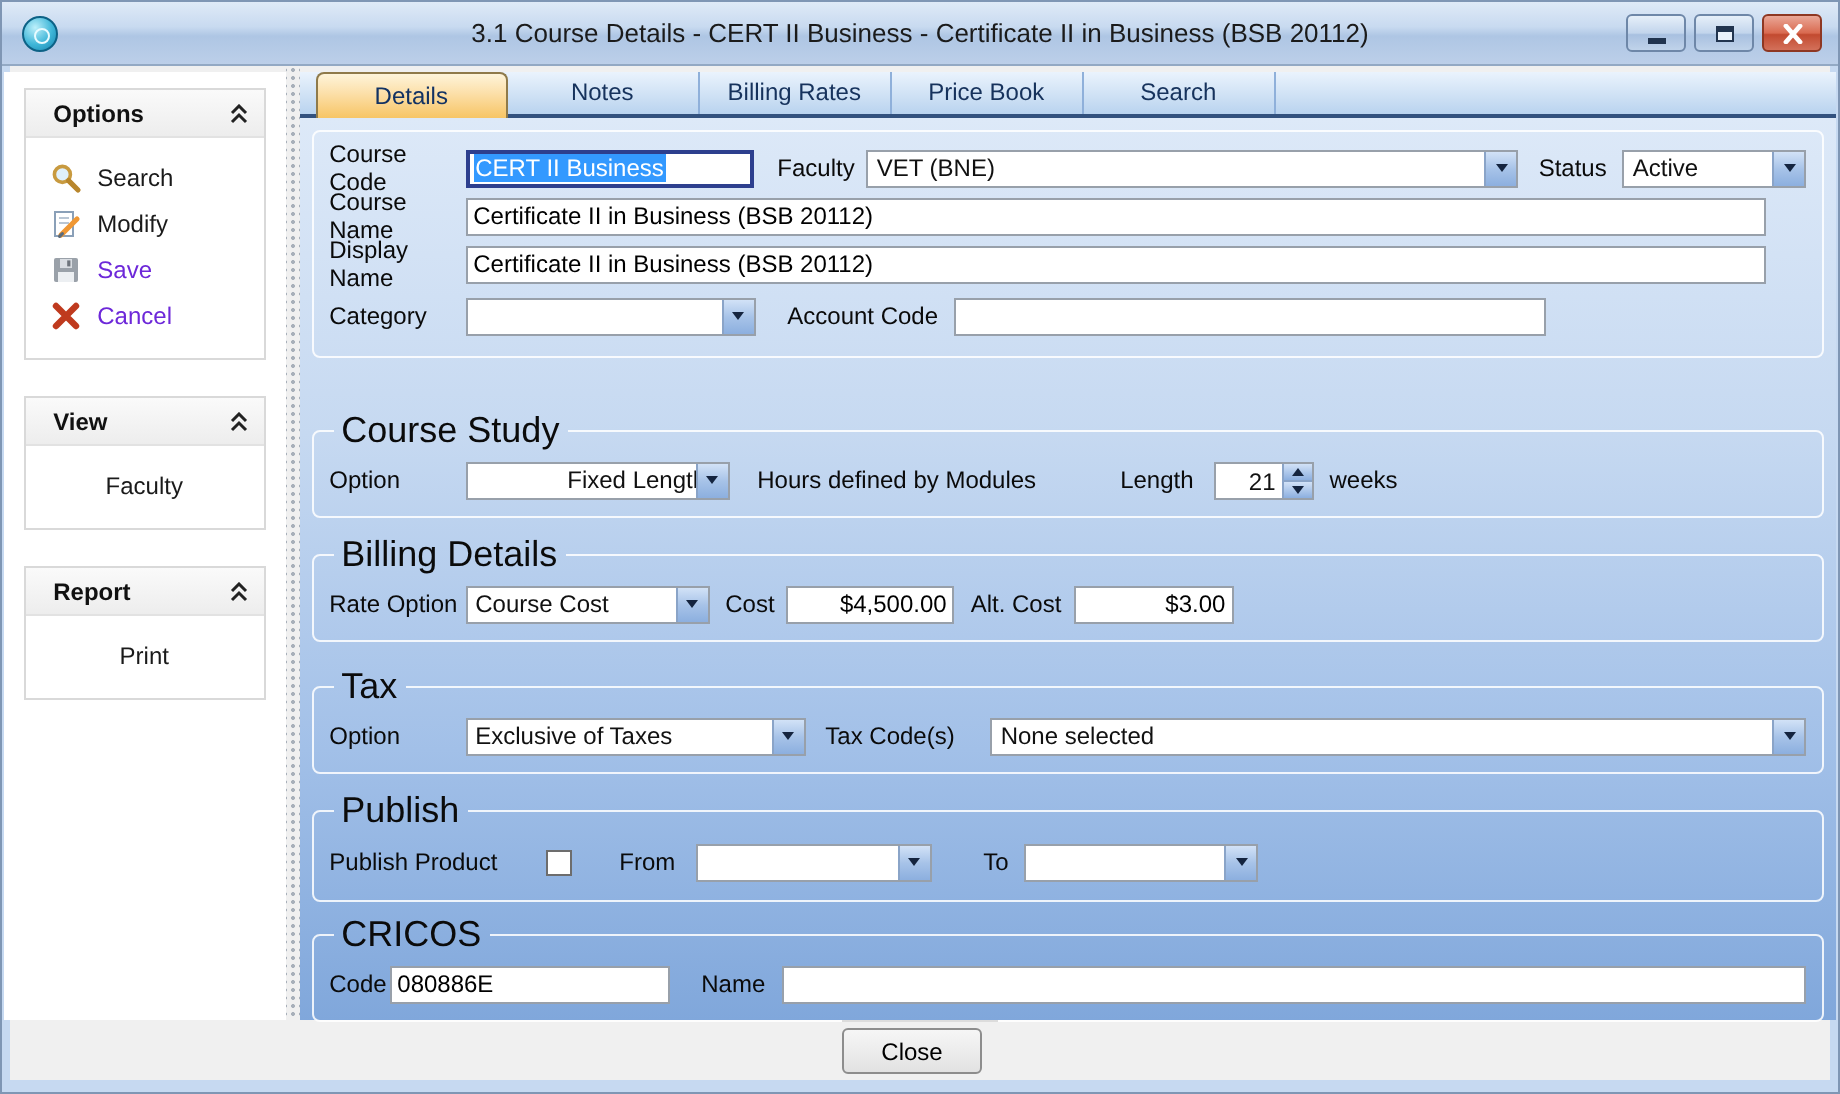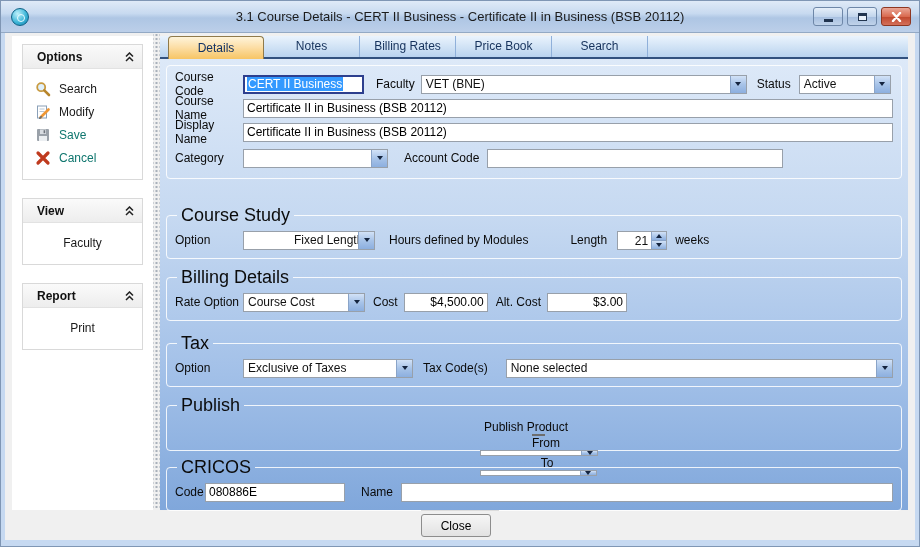--- a/index.html
+++ b/index.html
@@ -34,21 +34,21 @@
   .sidebar { width:141px; flex:0 0 141px; background:#ffffff; margin-top:3px; padding-top:8px; }
   .sgroup { margin:0 10px 18px 10px; border:1px solid #d9d9d9; background:#fff; }
   .sgroup-h { height:24px; background:linear-gradient(180deg,#fafafa,#ededed); border-bottom:1px solid #e2e2e2;
     display:flex; align-items:center; padding:0 8px 0 14px; }
   .sgroup-h b { font-size:12px; }
   .chev { margin-left:auto; display:flex; }
   .sgroup-body { padding:8px 0 10px 0; }
   .sitem { height:23px; display:flex; align-items:center; padding-left:12px; gap:8px; cursor:pointer; }
   .sitem.centered { justify-content:center; padding-left:0; }
   .sitem .txt { font-size:12px; color:#1a1a1a; }
-  .sitem.disabled .txt { color:#0f766e; }
+  .sitem.disabled .txt { color:#6d28d9; }
 
   .splitter { width:7px; flex:0 0 7px; background-color:#f0f0f0;
     background-image:radial-gradient(circle,#a8b0ba 0.9px, transparent 1.1px);
     background-size:4px 4px; background-position:center top; }
 
   
   .main { flex:1; display:flex; flex-direction:column; margin-top:3px; min-width:0; }
   .tabstrip { height:23px; flex:0 0 23px; display:flex; align-items:flex-end;
     background:linear-gradient(180deg,#eaf3fd 0%,#cdE0f4 60%,#b9d3ef 100%);
     border-bottom:2px solid #32517e; padding-left:8px; }
@@ -217,21 +217,21 @@
             <div class="tab"><span>Billing Rates</span></div>
             <div class="tab"><span>Price Book</span></div>
             <div class="tab"><span>Search</span></div>
           </div>
 
           <div class="content">
 
             <div class="gbox box-top">
               <div class="row" style="margin-top:0;">
                 <span class="lbl">Course Code</span>
-                <div class="tb focused" style="width:121px;">
+                <div class="tb focused" style="width:144px;">
                   <span class="sel">CERT II Business</span>
                 </div>
                 <span class="note" style="margin-left:12px;">Faculty</span>
                 <div class="dd" style="width:326px; margin-left:6px;">
                   <span class="val">VET (BNE)</span>
                   <span class="ddb">
                       <span class="arr"></span>
                     </span>
                 </div>
                 <span class="note" style="margin-left:10px;">Status</span>
@@ -332,21 +332,21 @@
                   <span class="val">None selected</span>
                   <span class="ddb">
                       <span class="arr"></span>
                     </span>
                 </div>
               </div>
             </fieldset>
 
             <fieldset class="gbox mt8">
               <legend>Publish</legend>
-              <div class="row" style="height:22px;flex-direction:column;">
+              <div class="row" style="height:22px;">
                 <span class="note" style="width:100px;">Publish Product</span>
                 <span class="checkbox" style="margin-left:8px;"></span>
                 <span class="note" style="margin-left:24px;">From</span>
                 <div class="dd" style="width:118px; margin-left:10px;">
                   <span class="val"></span>
                   <span class="ddb">
                       <span class="arr"></span>
                     </span>
                 </div>
                 <span class="note" style="margin-left:26px;">To</span>

